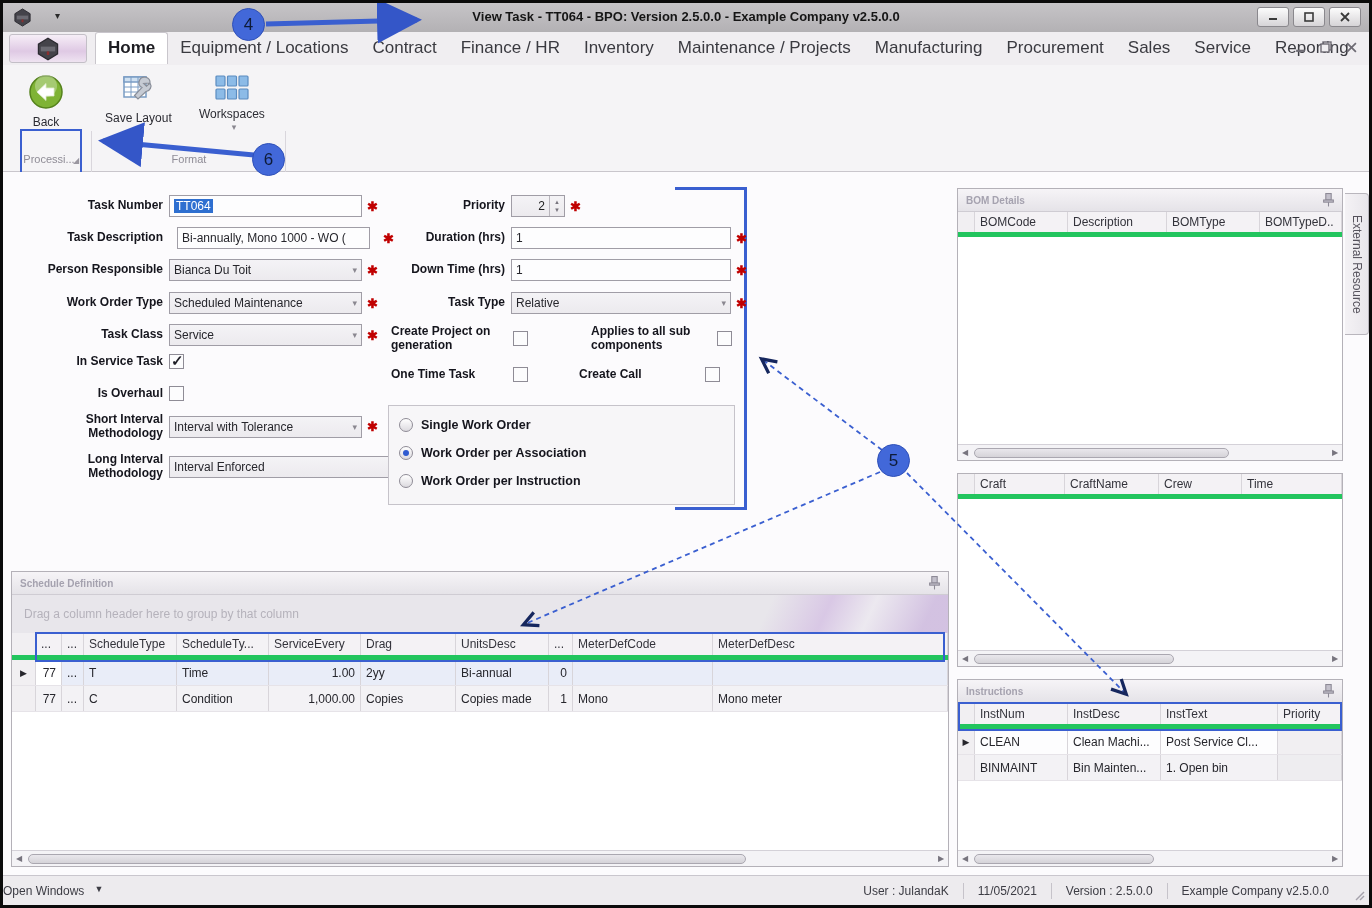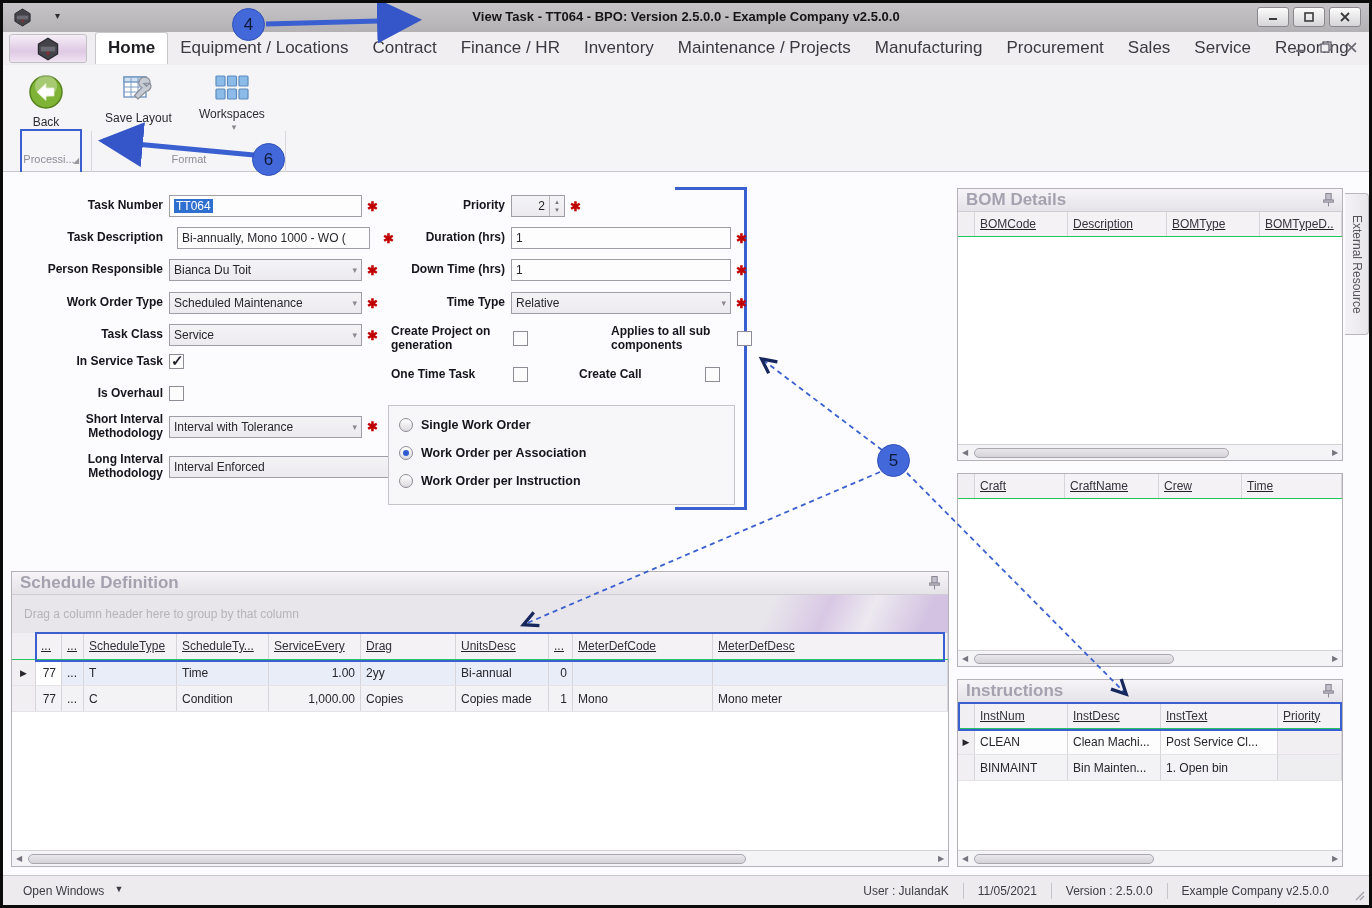--- a/index.html
+++ b/index.html
@@ -73,26 +73,26 @@
   .spinner { width:54px; height:22px; background:linear-gradient(#f4f3f6,#eceaee);
     border:1px solid #a09da6; display:flex; align-items:center; }
   .spin-val { flex:1; text-align:right; font-size:12px; padding-right:4px; }
   .spin-arrows { width:15px; height:100%; border-left:1px solid #b9b6bd; display:flex;
     flex-direction:column; align-items:center; justify-content:center; font-size:6px; color:#77747e; line-height:1.4; }
 
   
   .panel { position:absolute; background:#fff; border:1px solid #b4b1b8; display:flex; flex-direction:column; }
   .ptitle { height:23px; background:linear-gradient(#f6f4f7,#e5e3e8); border-bottom:1px solid #cfccd3;
     display:flex; align-items:center; justify-content:space-between; padding:0 8px;
-    font-size:17px; font-weight:bold; color:#a5a2af; flex:0 0 auto; }
+    font-size:10px; font-weight:bold; color:#a5a2af; flex:0 0 auto; }
   .groupby { height:38px; background:#e8e6eb; display:flex; align-items:center; padding:0 12px;
     font-size:12px; color:#b5b2bb; position:relative; overflow:hidden; flex:0 0 auto; }
   .swirl { position:absolute; right:0; top:0; width:330px; height:100%;
     background:linear-gradient(115deg, rgba(255,255,255,0) 45%, rgba(204,175,224,.55) 62%, rgba(244,238,248,.35) 75%, rgba(190,158,216,.5) 92%); }
-  .ghead { display:flex; background:#f4f2f5; border-bottom:1px solid #22c55e; flex:0 0 auto;text-decoration:underline; }
+  .ghead { display:flex; background:#f4f2f5; border-bottom:5px solid #22c55e; flex:0 0 auto; }
   .gcell { border-right:1px solid #d8d5da; padding:0 5px; font-size:12px; display:flex; align-items:center;
     overflow:hidden; white-space:nowrap; color:#33333b; }
   .grow { display:flex; border-bottom:1px solid #e6e3e8; flex:0 0 auto; }
   .grow .gcell { color:#26262c; }
   .rowsel { background:#f1eff2; border-right:1px solid #d8d5da; display:flex; align-items:center;
     justify-content:center; font-size:9px; color:#26262c; flex:0 0 auto; }
   .num { justify-content:flex-end; }
   .gbody { flex:1 1 auto; background:#fff; }
   .hscroll { height:16px; border-top:1px solid #d4d1d8; background:#f4f3f6; display:flex;
     align-items:center; flex:0 0 auto; }
@@ -102,21 +102,21 @@
 
   
   .ext-tab { position:absolute; left:1342px; top:190px; width:24px; height:142px;
     background:linear-gradient(90deg,#f4f2f5,#e8e6eb); border:1px solid #b9b6bd; border-left:none;
     border-radius:0 4px 4px 0; display:flex; align-items:center; justify-content:center; }
   .ext-tab span { writing-mode:vertical-rl; font-size:12px; color:#55525c; }
 
   
   .statusbar { position:absolute; left:0; bottom:0; width:100%; height:30px; background:#edebee;
     border-top:1px solid #c9c6cd; display:flex; align-items:center; font-size:12px; color:#3c3c44; }
-  .sb-left { margin-left:20px; display:flex; align-items:flex-start; gap:10px; }
+  .sb-left { margin-left:0; display:flex; align-items:flex-start; gap:10px; }
   .sb-right { margin-left:auto; display:flex; align-items:center; margin-right:26px; }
   .sb-seg { padding:0 14px; }
   .sb-div { width:1px; height:16px; background:#c6c3ca; }
 
   
   .callout { position:absolute; width:33px; height:33px; border-radius:50%; background:#4268d9;
     border:1px solid #2f50b8; color:#0e1b38; font-size:17px; display:flex; align-items:center;
     justify-content:center; z-index:40; }
   #overlay { position:absolute; left:0; top:0; width:1372px; height:908px; pointer-events:none; z-index:35; }
 </style>
@@ -317,32 +317,32 @@
     <span class="star">✱</span>
   </div>
   <div class="frow" style="left:390px; top:256px;">
     <div class="flabel lbl-r">Down Time (hrs)</div>
     <div class="tfield" style="width:220px;">
         <span>1</span>
       </div>
     <span class="star">✱</span>
   </div>
   <div class="frow" style="left:390px; top:289px;">
-    <div class="flabel lbl-r">Time Type</div>
+    <div class="flabel lbl-r">Task Type</div>
     <div class="dfield" style="width:220px;">
         <span>Relative</span>
         <span class="dcaret">▾</span>
       </div>
     <span class="star">✱</span>
   </div>
   <div class="frow" style="left:388px; top:322px;">
     <div class="flabel" style="width:116px; text-align:left;">Create Project on generation</div>
     <div class="cb" style="margin-left:6px;"></div>
   </div>
-  <div class="frow" style="left:608px; top:322px;">
+  <div class="frow" style="left:588px; top:322px;">
     <div class="flabel" style="width:118px; text-align:left;">Applies to all sub components</div>
     <div class="cb" style="margin-left:8px;"></div>
   </div>
   <div class="frow" style="left:388px; top:364px;">
     <div class="flabel" style="width:116px; text-align:left;">One Time Task</div>
     <div class="cb" style="margin-left:6px;"></div>
   </div>
   <div class="frow" style="left:576px; top:364px;">
     <div class="flabel" style="width:118px; text-align:left;">Create Call</div>
     <div class="cb" style="margin-left:8px;"></div>

